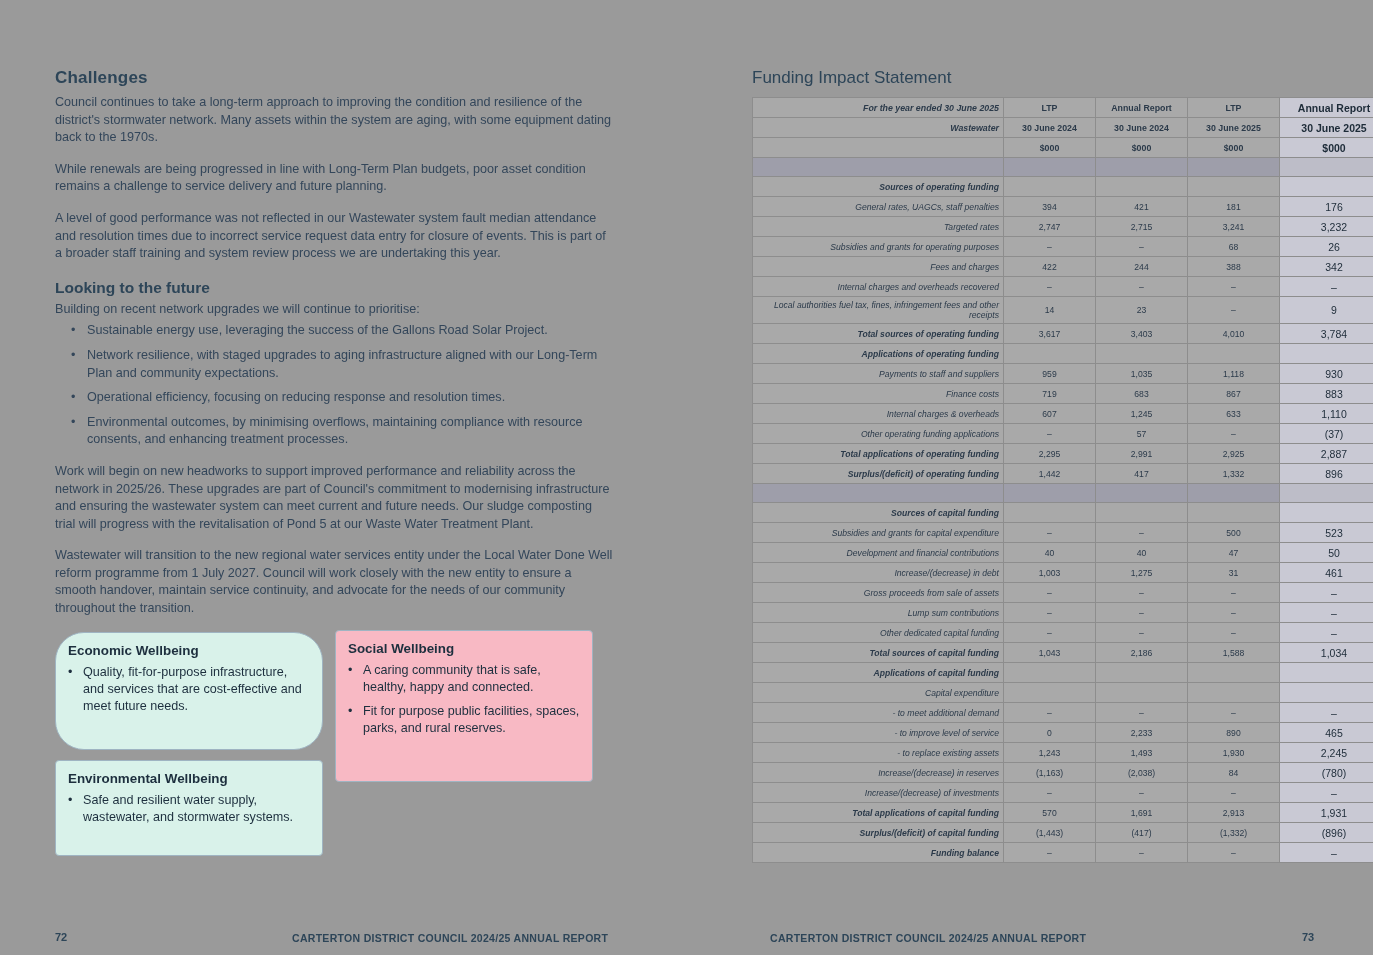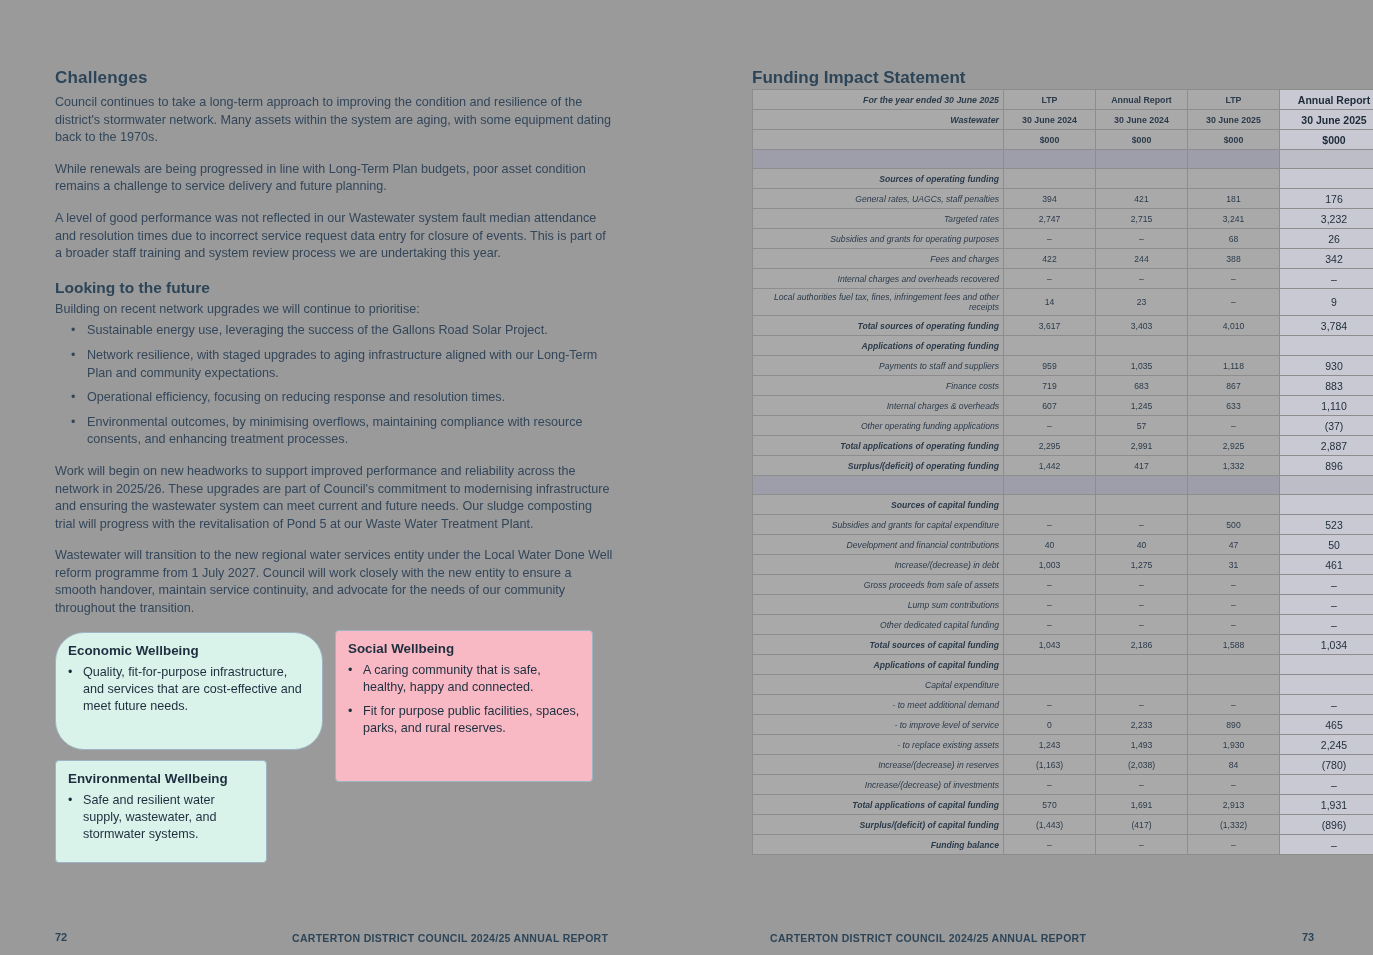--- a/index.html
+++ b/index.html
@@ -54,27 +54,27 @@
     padding-left:15px;margin-bottom:7px;
   }
   .box li:before{content:"•";position:absolute;left:0;top:0;}
   .box-economic{
     position:absolute;left:0;top:0;width:268px;min-height:118px;background:#d9f2ea;border-radius:29px;
   }
   .box-social{
     position:absolute;left:280px;top:-2px;width:258px;min-height:152px;background:#f8b9c4;
   }
   .box-environmental{
-    position:absolute;left:0;top:128px;width:212px;min-height:96px;background:#d9f2ea;
+    position:absolute;left:0;top:128px;width:268px;min-height:96px;background:#d9f2ea;
   }
 
   
   .right-col{position:absolute;left:752px;top:68px;width:592px;}
   h2.fis-title{
-    font-size:17px;margin:0 0 1px 0;color:#2d4558;font-weight:bold;
+    font-size:17px;margin:0 0 9px 0;color:#2d4558;font-weight:normal;
   }
   table.fis{
     border-collapse:collapse;width:590px;font-size:8.6px;color:#2b3a4a;
     table-layout:fixed;
   }
   table.fis td{
     border:1px solid #8d8d8d;
     padding:3px 4px;
     height:13px;
     background:#a9a9a9;

